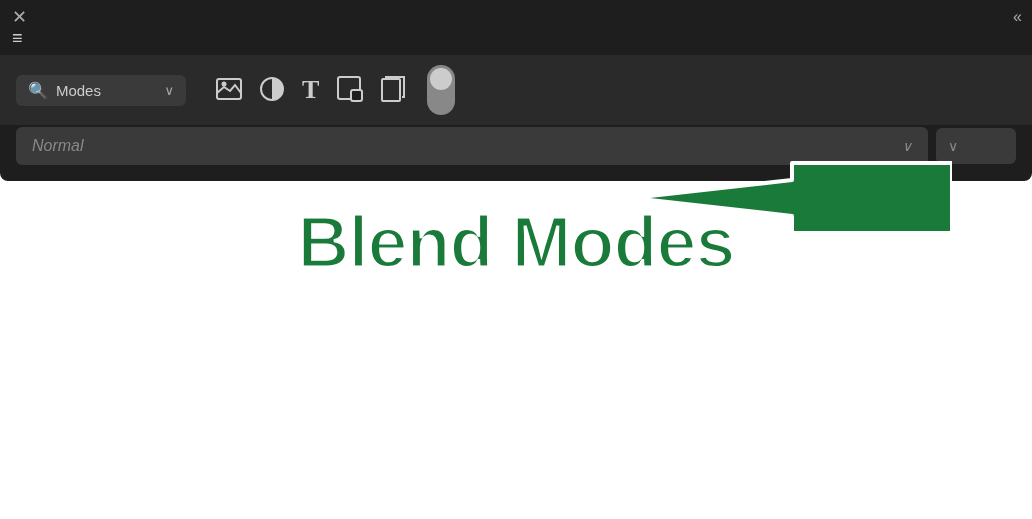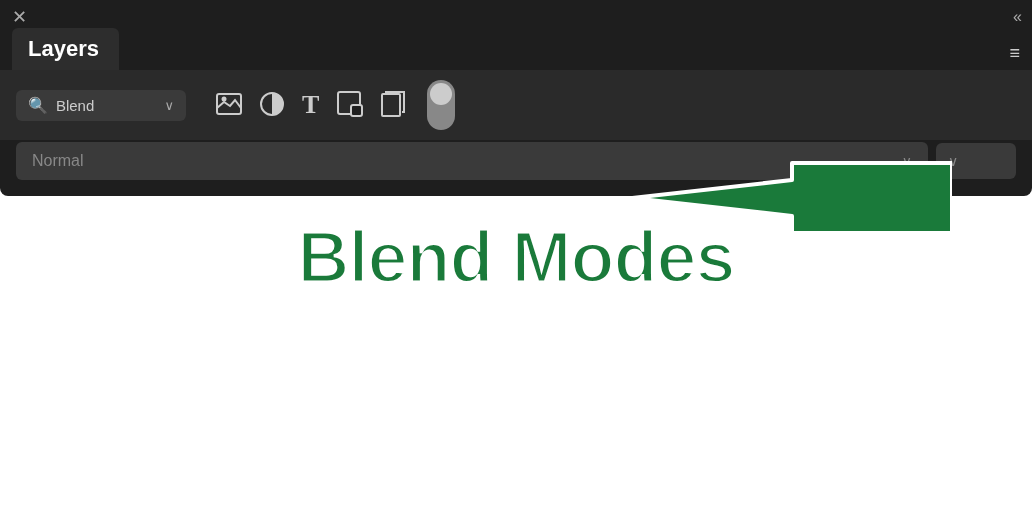--- a/index.html
+++ b/index.html
@@ -153,20 +153,21 @@
 
     .blend-dropdown {
       display: flex;
       align-items: center;
       background: #3a3a3a;
       border-radius: 6px;
       padding: 10px 16px;
       gap: 8px;
       cursor: pointer;
       flex: 1;
+      font-style: italic;
     }
 
     .blend-label {
       color: #888;
       font-size: 16px;
       flex: 1;
     }
 
     .blend-chevron {
       color: #888;
@@ -214,30 +215,27 @@
 <body>
 
 <div class="panel" style="position:relative;">
 
   <div class="title-bar">
     <span class="close-btn">✕</span>
     <span class="collapse-btn">«</span>
   </div>
 
   <div class="tab-row">
-    <div class="tab">
-      <span>Layers</span>
-    </div>
     <div class="menu-icon">≡</div>
   </div>
 
   <div class="filter-toolbar">
     <div class="filter-dropdown">
       <span class="search-icon">🔍</span>
-      <span class="filter-label">Blend</span>
+      <span class="filter-label">Modes</span>
       <span class="chevron-icon">∨</span>
     </div>
 
     <div class="filter-icons">
 
       <span class="filter-icon-btn" title="Pixel/Image layers">
         <svg width="26" height="22" viewBox="0 0 26 22" fill="none" xmlns="http://www.w3.org/2000/svg">
           <rect x="1" y="1" width="24" height="20" rx="2" stroke="#ccc" stroke-width="2" fill="none"></rect>
           <path d="M1 15 L8 9 L14 13 L19 7 L25 15" stroke="#ccc" stroke-width="2" fill="none"></path>
           <circle cx="8" cy="6" r="2.5" fill="#ccc"></circle>

